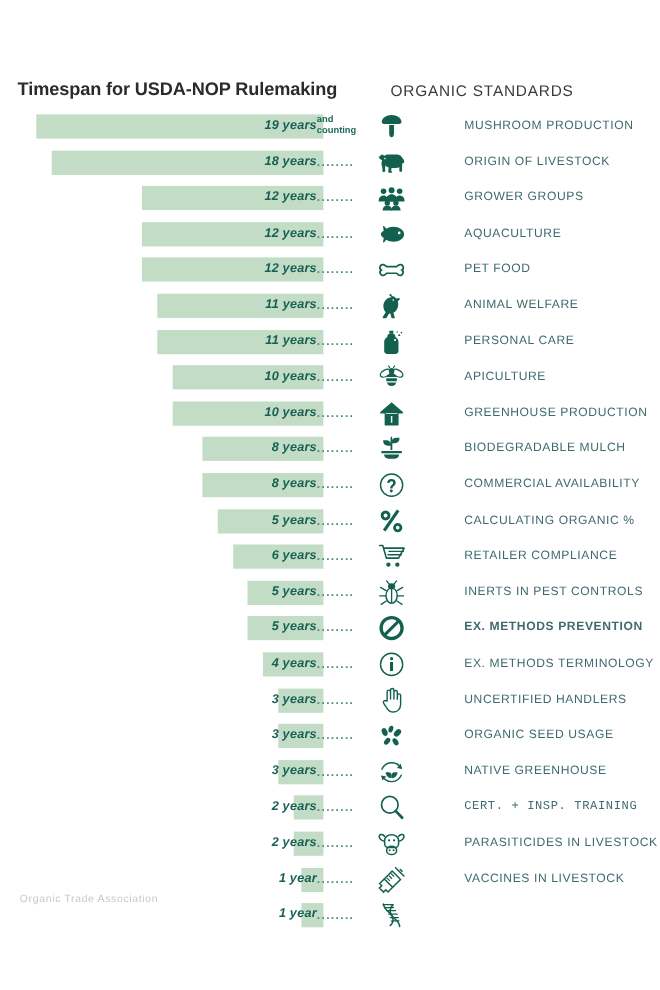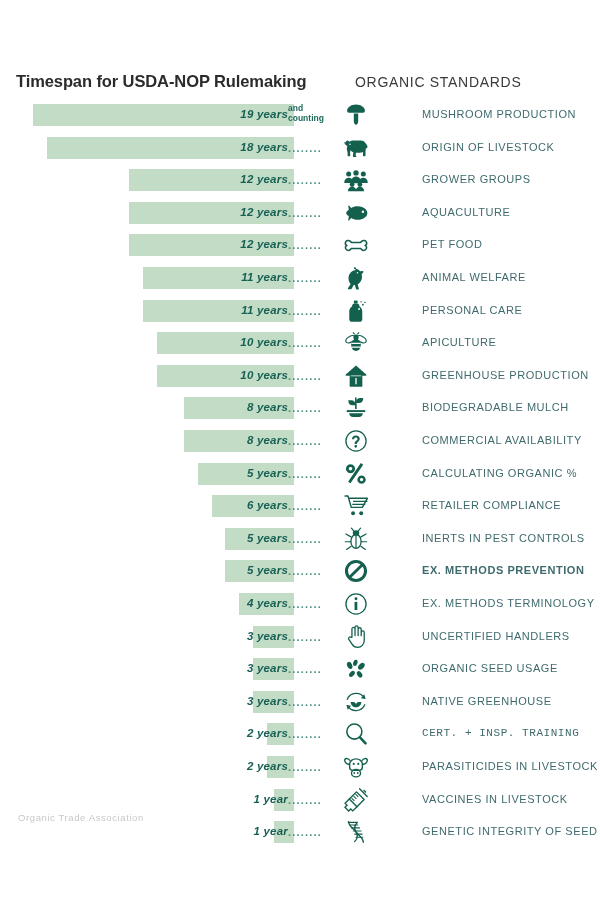--- a/index.html
+++ b/index.html
@@ -503,18 +503,17 @@
           <div class="bar" style="width: 20px; background: rgb(194, 220, 198);"></div>
           <div class="bar-value">1 year</div>
         </div>
         <div class="dots" style="color: rgb(75, 141, 128);">........</div>
         <div class="icon-cell">
           <svg viewBox="0 0 32 32">
             <path fill="none" stroke="#14604f" stroke-width="1.7" stroke-linecap="round" d="M7 3.4c0 7.4 10.6 10 10.6 17.4 0 4.2-3.2 6.8-3.2 6.8M25 28.6c0-7.4-10.6-10-10.6-17.4 0-4.2 3.2-6.8 3.2-6.8"></path>
             <path fill="none" stroke="#14604f" stroke-width="1.4" stroke-linecap="round" d="M8.4 7.4h9.8M10.6 11h9.8M12.8 14.8h9.4M14.4 18.6h9.2M16 22.4h8.2M6.4 4.2h11"></path>
           </svg>
         </div>
-        <div class="std-label" style="color: rgb(63, 106, 109);">GENETIC INTEGRITY OF SEED</div>
       </div>
     </div>
 
   <div id="credit">Organic Trade Association</div>
 </div>
 
 </body></html>

